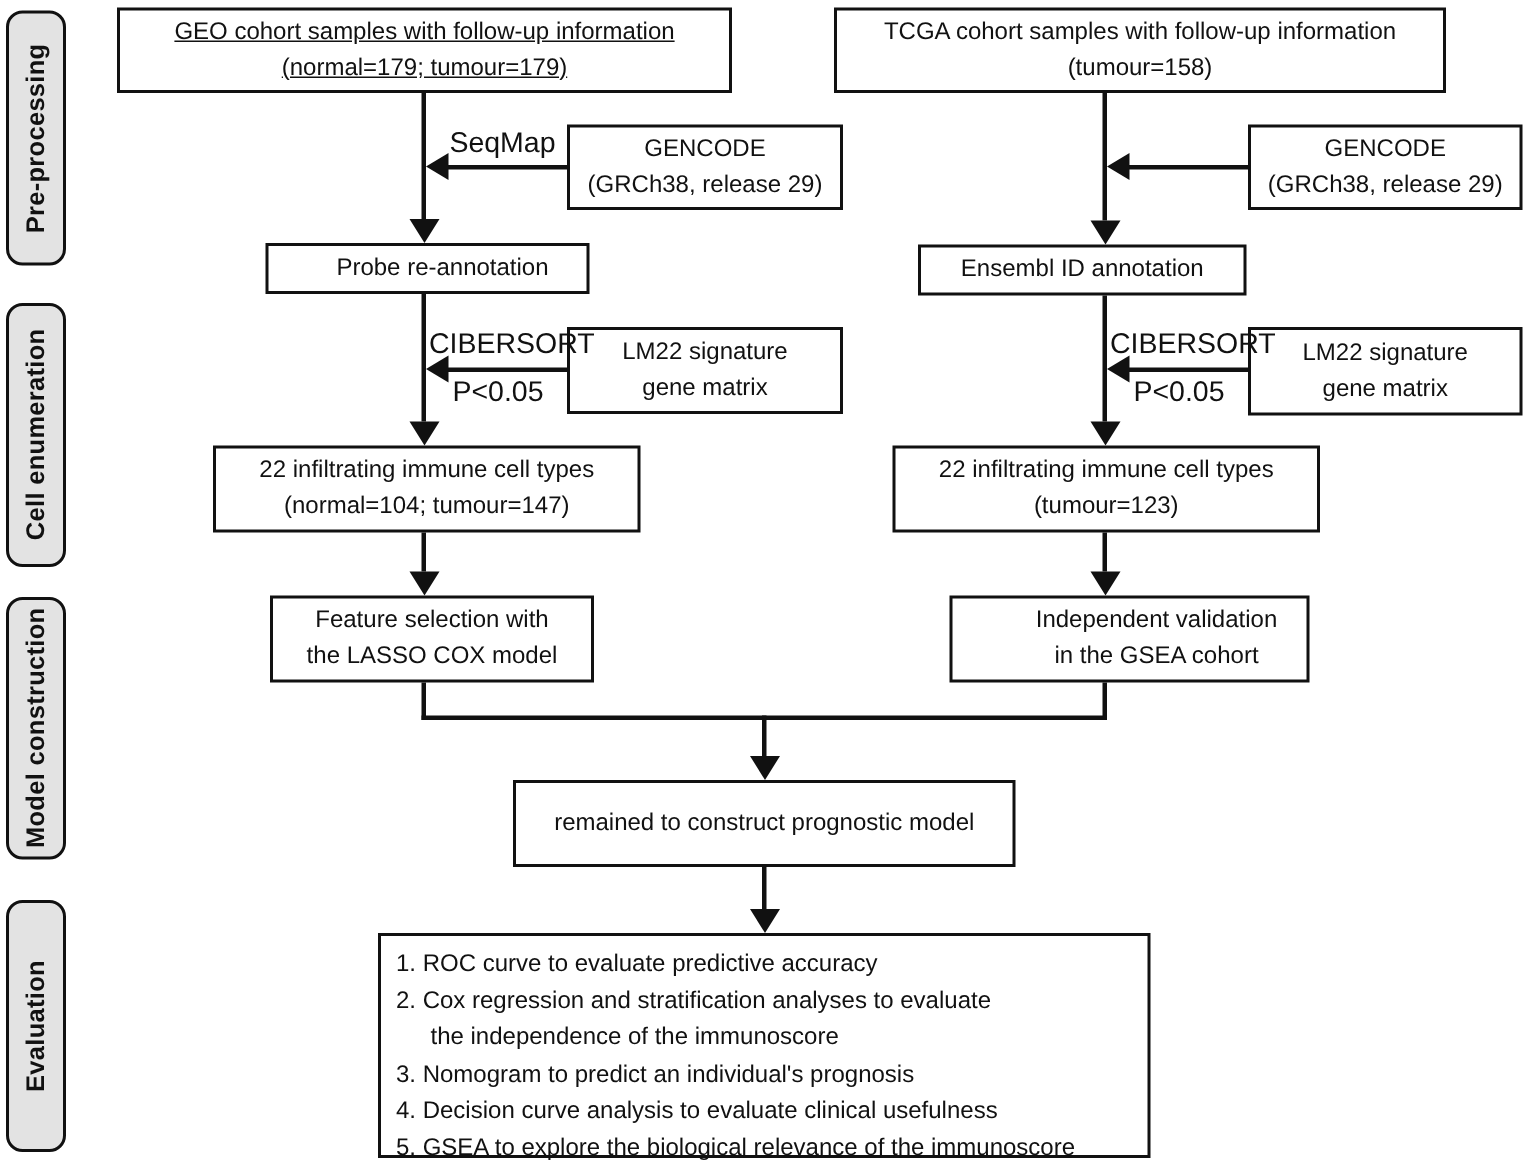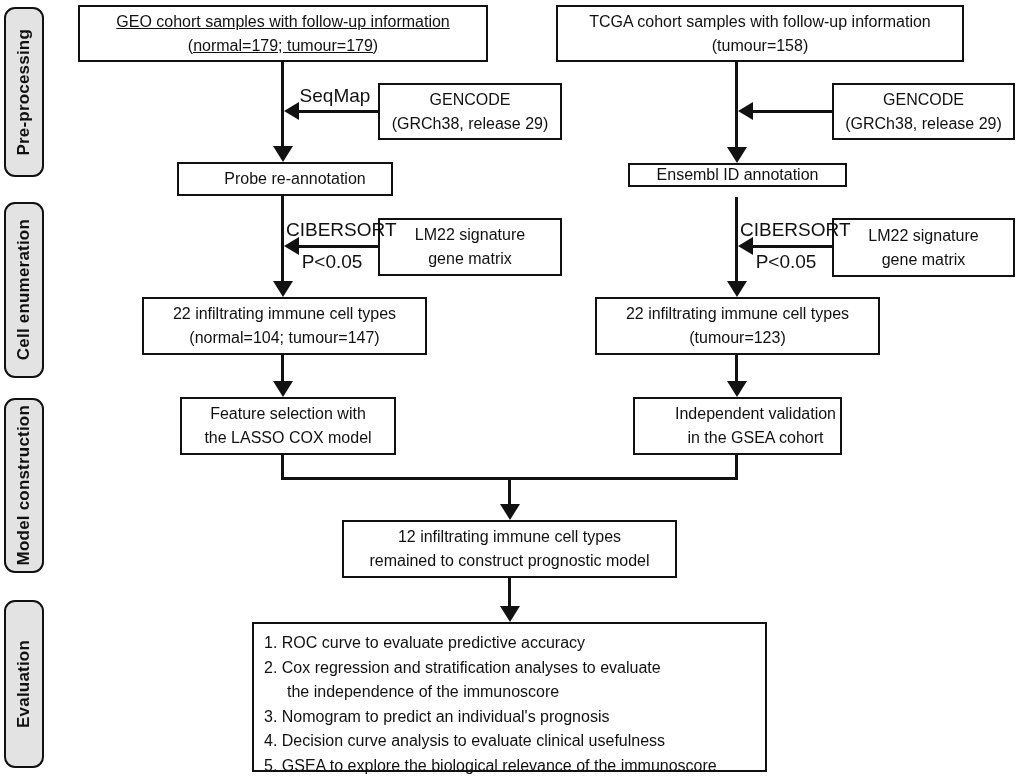--- a/index.html
+++ b/index.html
@@ -103,21 +103,21 @@
     <div>(GRCh38, release 29)</div>
   </div>
   <div class="fbox" style="left:832px;top:83px;width:183px;height:57px;">
     <div>GENCODE</div>
     <div>(GRCh38, release 29)</div>
   </div>
 
   <div class="fbox" style="left:177px;top:162px;width:216px;height:34px;padding-left:20px;">
     <div>Probe re-annotation</div>
   </div>
-  <div class="fbox" style="left:628px;top:163px;width:219px;height:24px;">
+  <div class="fbox" style="left:612px;top:163px;width:219px;height:34px;">
     <div>Ensembl ID annotation</div>
   </div>
 
   <div class="fbox" style="left:378px;top:218px;width:184px;height:58px;">
     <div>LM22  signature</div>
     <div>gene matrix</div>
   </div>
   <div class="fbox" style="left:832px;top:218px;width:183px;height:59px;">
     <div>LM22  signature</div>
     <div>gene matrix</div>
@@ -129,27 +129,26 @@
   </div>
   <div class="fbox" style="left:595px;top:297px;width:285px;height:58px;">
     <div>22 infiltrating immune cell types</div>
     <div>(tumour=123)</div>
   </div>
 
   <div class="fbox" style="left:180px;top:397px;width:216px;height:58px;">
     <div>Feature selection with</div>
     <div>the LASSO COX model</div>
   </div>
-  <div class="fbox" style="left:633px;top:397px;width:209px;height:58px;padding-left:36px;">
+  <div class="fbox" style="left:633px;top:397px;width:240px;height:58px;padding-left:36px;">
     <div>Independent validation</div>
     <div>in the GSEA cohort</div>
   </div>
 
   <div class="fbox" style="left:342px;top:520px;width:335px;height:58px;">
-    <div>12 infiltrating immune cell types</div>
     <div>remained to construct prognostic model</div>
   </div>
 
   <div class="fbox" id="eval-box" style="left:252px;top:622px;width:515px;height:150px;">
     <div class="eval-item">1. ROC curve to evaluate predictive accuracy</div>
     <div class="eval-item">2. Cox regression and stratification analyses to evaluate
 the independence of the immunoscore</div>
     <div class="eval-item">3. Nomogram to predict an individual's prognosis</div>
     <div class="eval-item">4. Decision curve analysis to evaluate clinical usefulness</div>
     <div class="eval-item">5. GSEA to explore the biological relevance of the immunoscore</div>

